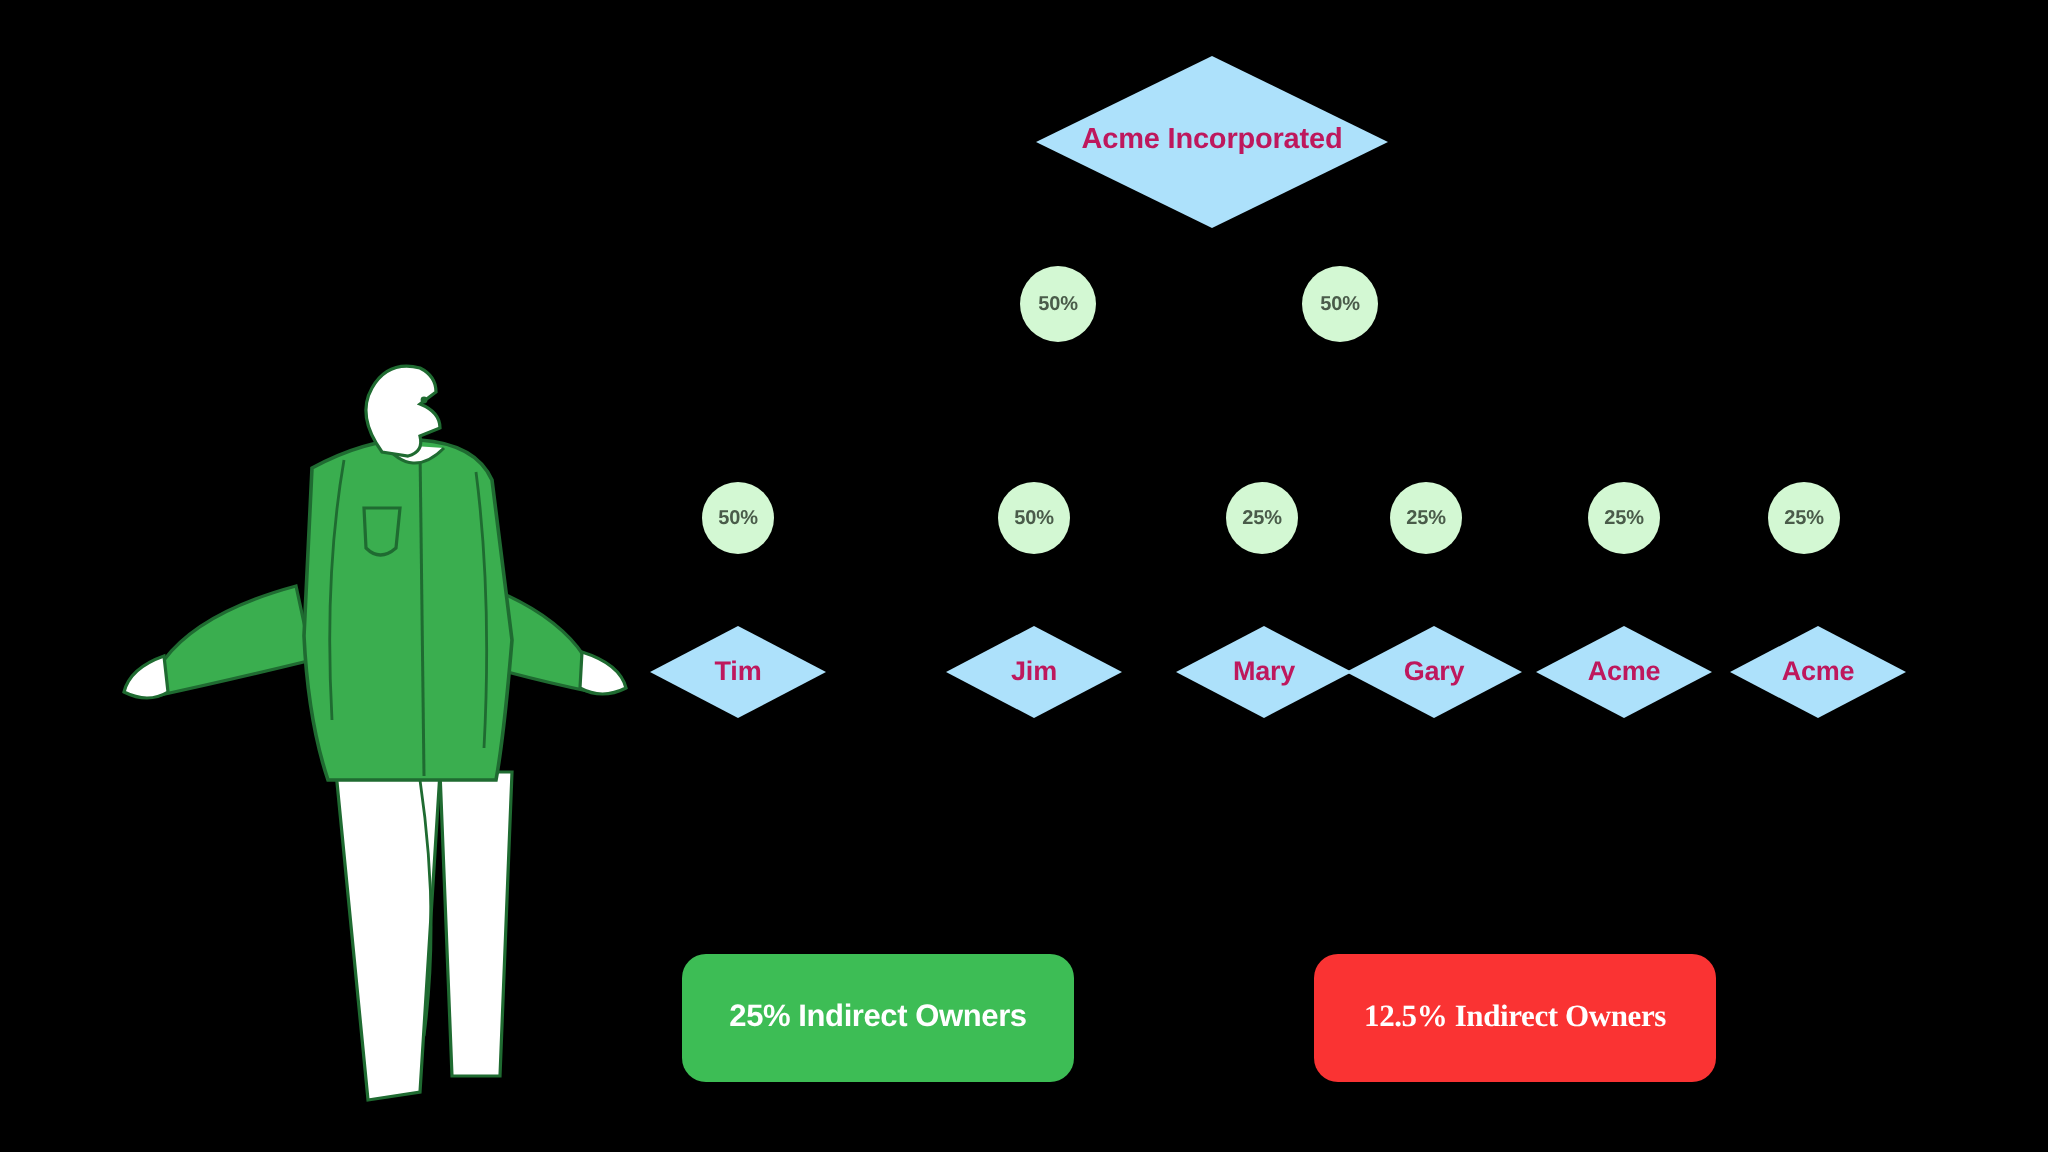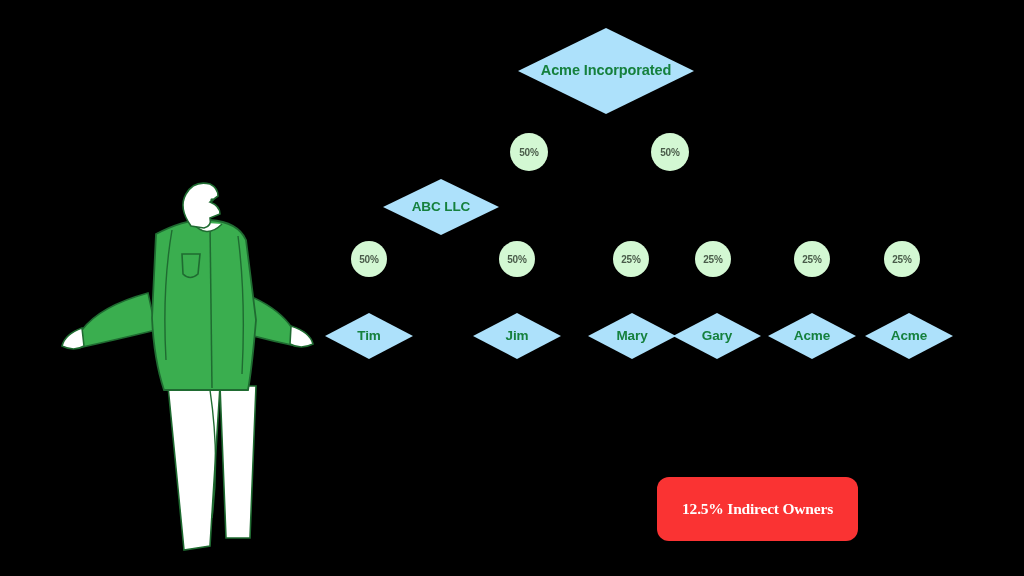--- a/index.html
+++ b/index.html
@@ -16,21 +16,21 @@
     font-family: "Liberation Sans", sans-serif;
   }
 
   
   .node {
     position: absolute;
     display: flex;
     align-items: center;
     justify-content: center;
     text-align: center;
-    color: #15803d;
+    color: #be185d;
     background: #ade1fb;
     -webkit-clip-path: polygon(50% 0%, 100% 50%, 50% 100%, 0% 50%);
     clip-path: polygon(50% 0%, 100% 50%, 50% 100%, 0% 50%);
     line-height: 1.18;
     font-weight: 700;
     letter-spacing: -0.1px;
   }
   .node-root {
     left: 518px;
     top: 28px;
@@ -160,23 +160,20 @@
     <span>Acme Incorporated</span>
   </div>
 
   <div class="badge badge-t1 b0">
     <span>50%</span>
   </div>
   <div class="badge badge-t1 b1">
     <span>50%</span>
   </div>
 
-  <div class="node node-mid abc">
-    <span>ABC LLC</span>
-  </div>
 
   <div class="badge badge-t2 c0">
     <span>50%</span>
   </div>
   <div class="badge badge-t2 c1">
     <span>50%</span>
   </div>
   <div class="badge badge-t2 c2">
     <span>25%</span>
   </div>
@@ -202,17 +199,20 @@
   <div class="node node-leaf p3">
     <span>Gary</span>
   </div>
   <div class="node node-leaf p4">
     <span>Acme</span>
   </div>
   <div class="node node-leaf p5">
     <span>Acme</span>
   </div>
 
+  <div class="legend-chip green">
+    <span>25% Indirect Owners</span>
+  </div>
   <div class="legend-chip red">
     <span>12.5% Indirect Owners</span>
   </div>
 
 </div>
 
 </body></html>

